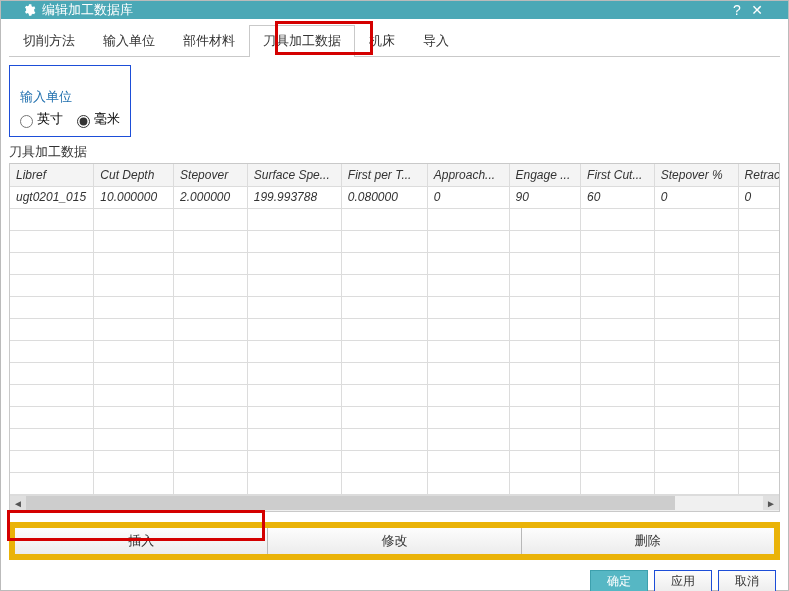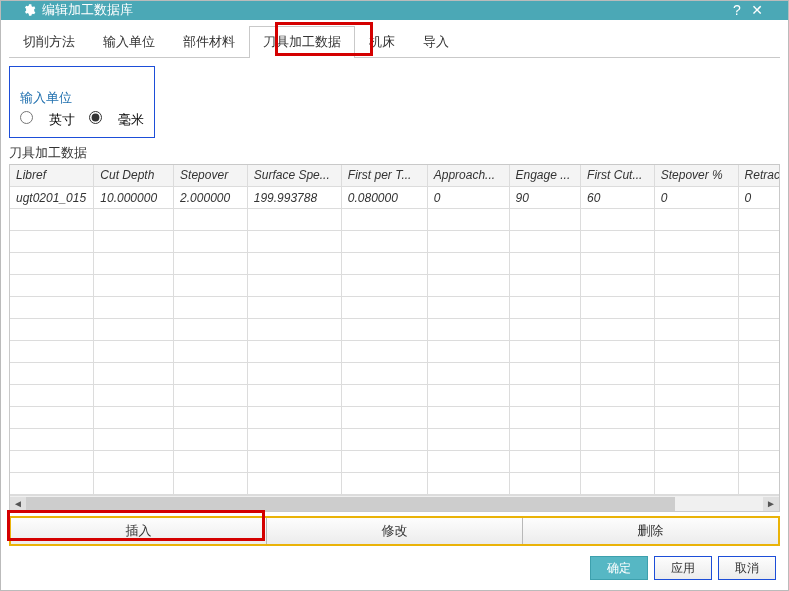--- a/index.html
+++ b/index.html
@@ -63,21 +63,21 @@
     display: inline-block;
     padding: 22px 10px 8px 10px;
     margin-top: 8px;
   }
   .group-title {
     color: #1f6fae;
     font-size: 13px;
     margin-bottom: 4px;
   }
   .radio-row { display: flex; gap: 14px; align-items: center; }
-  .radio-row label { display: flex; align-items: flex-start; gap: 16px; font-size: 13px; cursor: pointer;}
+  .radio-row label { display: flex; align-items: flex-end; gap: 4px; font-size: 13px; cursor: pointer;}
   .section-label { margin-top: 6px; font-size: 13px; color: #333; }
   .table-wrap {
     flex: 1;
     border: 1px solid #c9c9c9;
     margin-top: 2px;
     display: flex;
     flex-direction: column;
     overflow: hidden;
     min-height: 0;
   }
@@ -121,22 +121,22 @@
   .hscroll .arrow {
     width: 16px; height:14px;
     background:#e0e0e0;
     display:flex; align-items:center; justify-content:center;
     font-size:10px; color:#555; cursor:pointer;
   }
   .hscroll .track { flex:1; height:14px; background:#f0f0f0; position:relative; }
   .hscroll .thumb { position:absolute; left:0; top:0; height:14px; width:88%; background:#cdcdcd; }
   .btn-row {
     display: flex;
-    margin-top: 4px;
-    border: 2px solid #eab308;
+    margin-top: 10px;
+    border: 6px solid #eab308;
   }
   .btn-row button {
     flex: 1;
     height: 26px;
     background: linear-gradient(#fdfdfd,#ececec);
     border: none;
     border-right: 1px solid #b8b8b8;
     font-size: 13px;
     color: #333;
     cursor: pointer;

